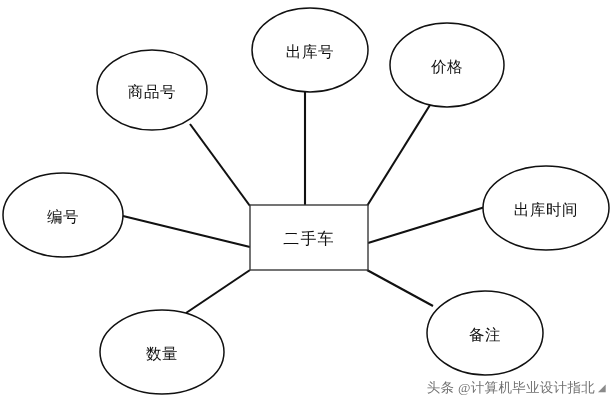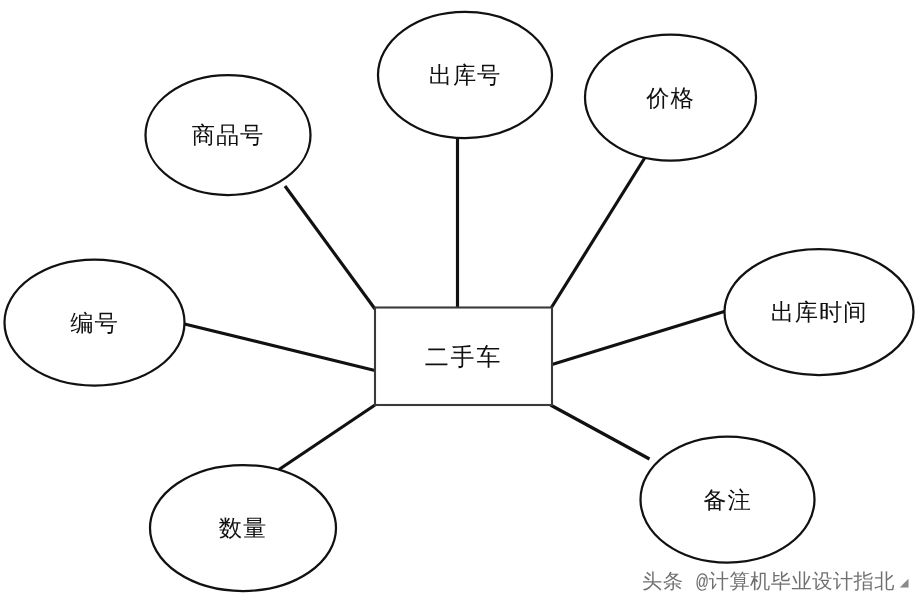--- a/index.html
+++ b/index.html
@@ -57,21 +57,21 @@
     font-family: "Liberation Sans", "DejaVu Sans", sans-serif;
     font-size: 16px;
     text-anchor: middle;
     dominant-baseline: central;
     letter-spacing: 1.2px;
   }
   .watermark {
     position: absolute;
     right: 6px;
     bottom: 4px;
-    font-family: Liberation Mono, monospace;
+    font-family: Liberation Serif, serif;
     font-size: 13.5px;
     color: #5d5d5d;
     opacity: 0.88;
     white-space: nowrap;
     letter-spacing: 0.3px;
   }
   .watermark .wm-mark {
     display: inline-block;
     margin-left: 3px;
     color: #7a7a7a;

